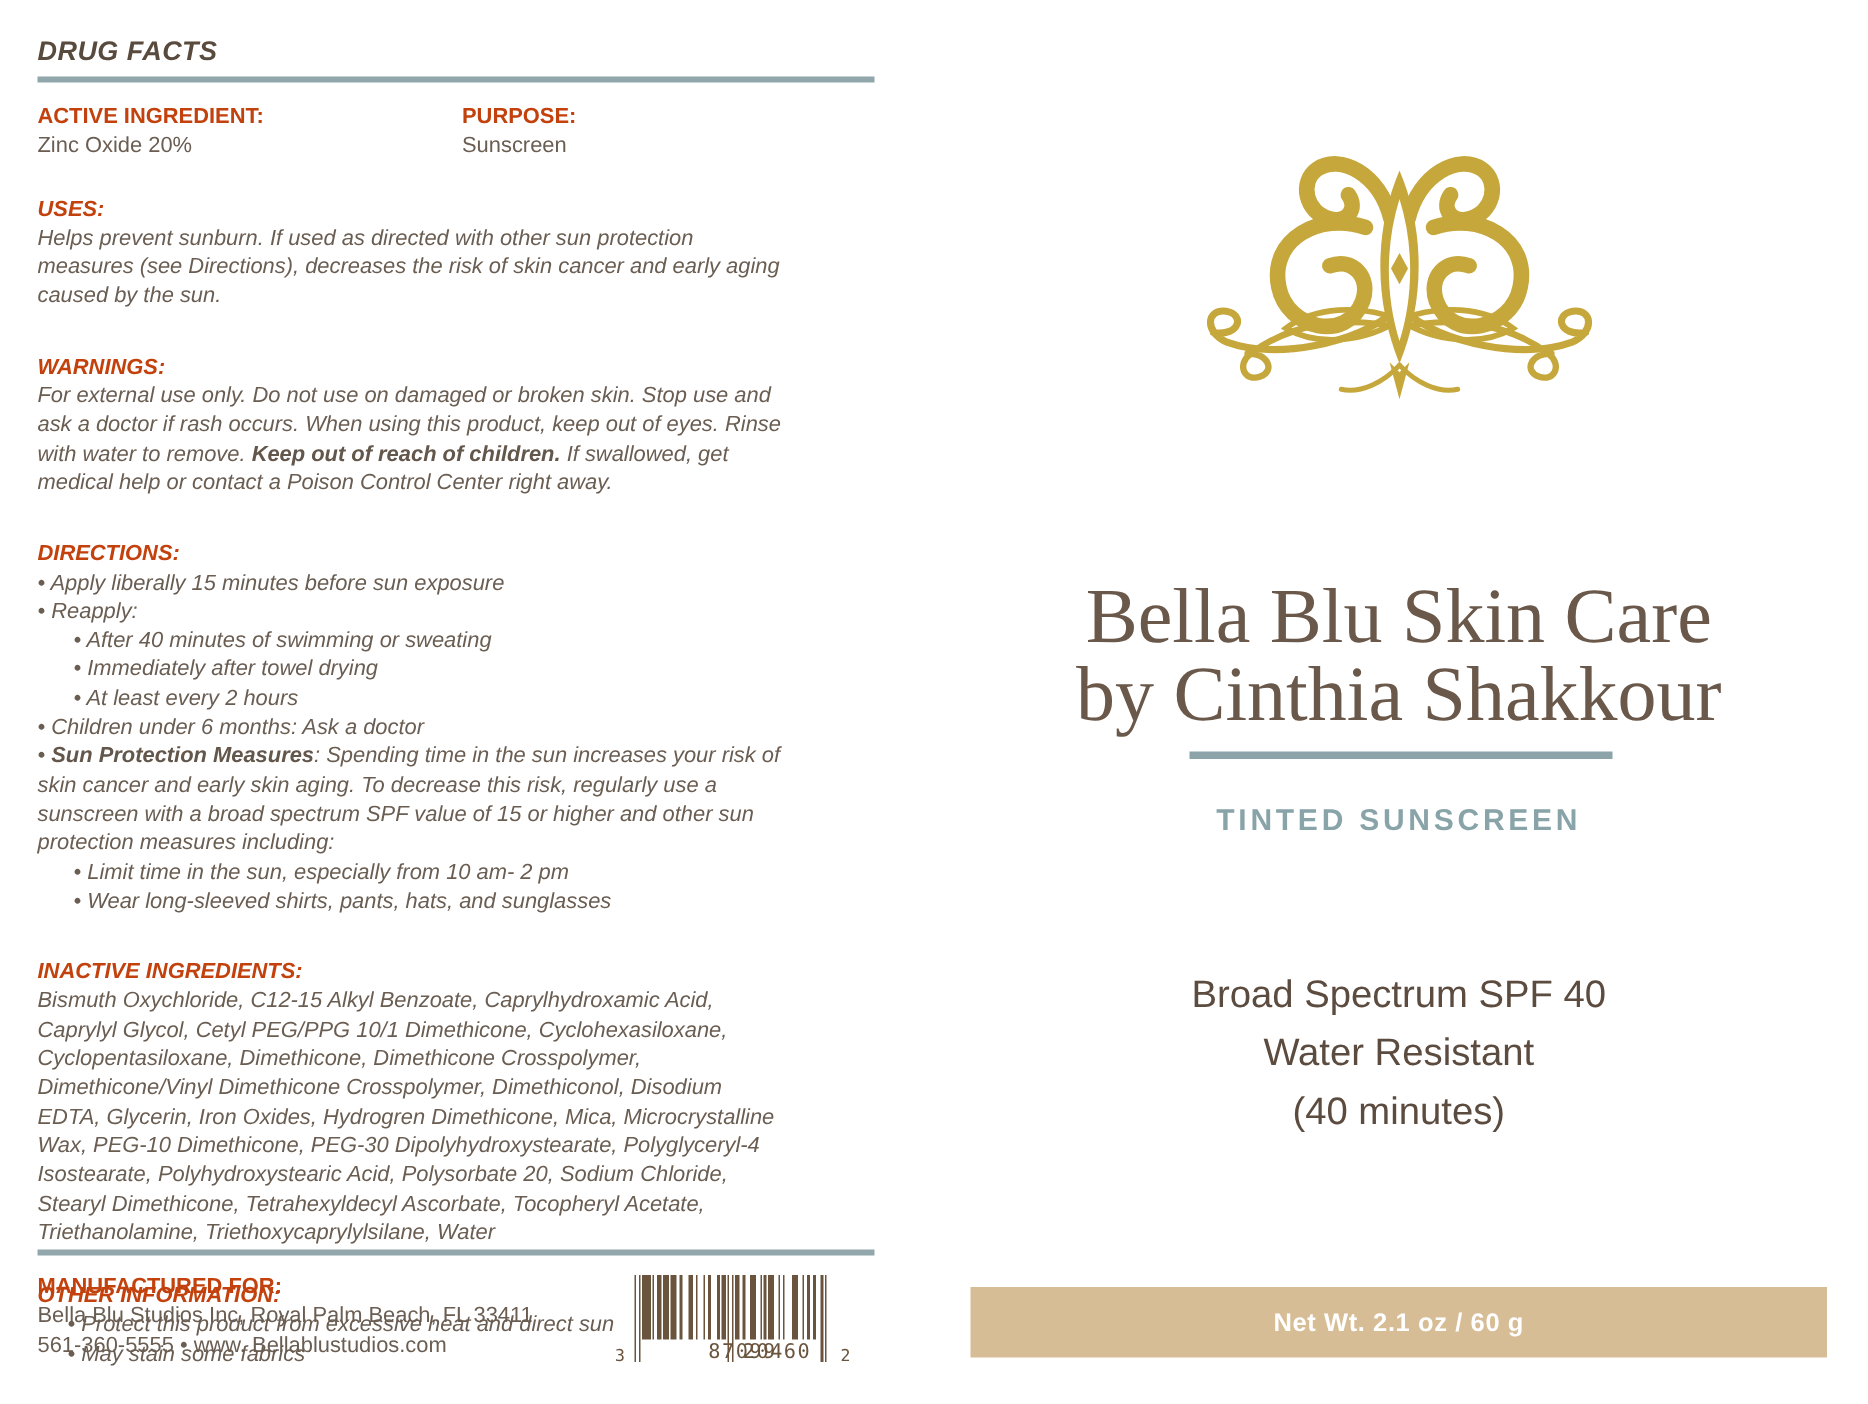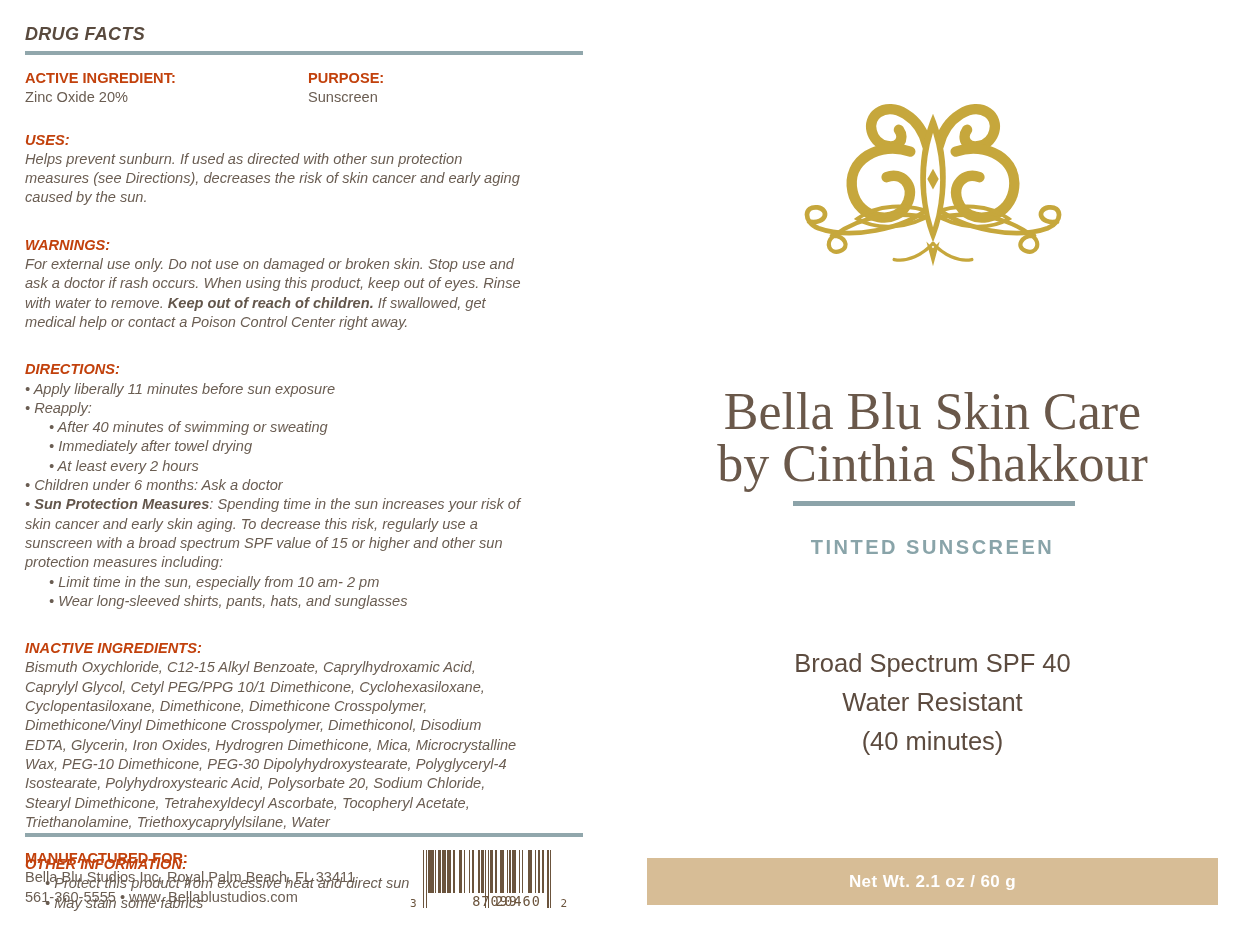--- a/index.html
+++ b/index.html
@@ -75,21 +75,21 @@
     </div>
 
     <div class="section">
       <div class="sec-h">WARNINGS:</div>
       <div class="body-txt"><span>For external use only. Do not use on damaged or broken skin. Stop use and ask a doctor if rash occurs. When using this product, keep out of eyes. Rinse with water to remove. </span><b>Keep out of reach of children.</b><span> If swallowed, get medical help or contact a Poison Control Center right away.</span></div>
     </div>
 
     <div class="section">
       <div class="sec-h">DIRECTIONS:</div>
       <div>
-          <div class="bullet">• <span>Apply liberally 11 minutes before sun exposure</span></div>
+          <div class="bullet">• <span>Apply liberally 15 minutes before sun exposure</span></div>
           <div class="bullet">• <span>Reapply:</span></div>
           <div class="bullet" style="padding-left: 24px;">• After 40 minutes of swimming or sweating</div>
           <div class="bullet" style="padding-left: 24px;">• Immediately after towel drying</div>
           <div class="bullet" style="padding-left: 24px;">• At least every 2 hours</div>
           <div class="bullet">• <span>Children under 6 months: Ask a doctor</span></div>
           <div class="bullet">• <b>Sun Protection Measures</b><span>: Spending time in the sun increases your risk of skin cancer and early skin aging. To decrease this risk, regularly use a sunscreen with a broad spectrum SPF value of 15 or higher and other sun protection measures including:</span></div>
           <div class="bullet" style="padding-left: 24px;">• Limit time in the sun, especially from 10 am- 2 pm</div>
           <div class="bullet" style="padding-left: 24px;">• Wear long-sleeved shirts, pants, hats, and sunglasses</div>
         </div>
     </div>

